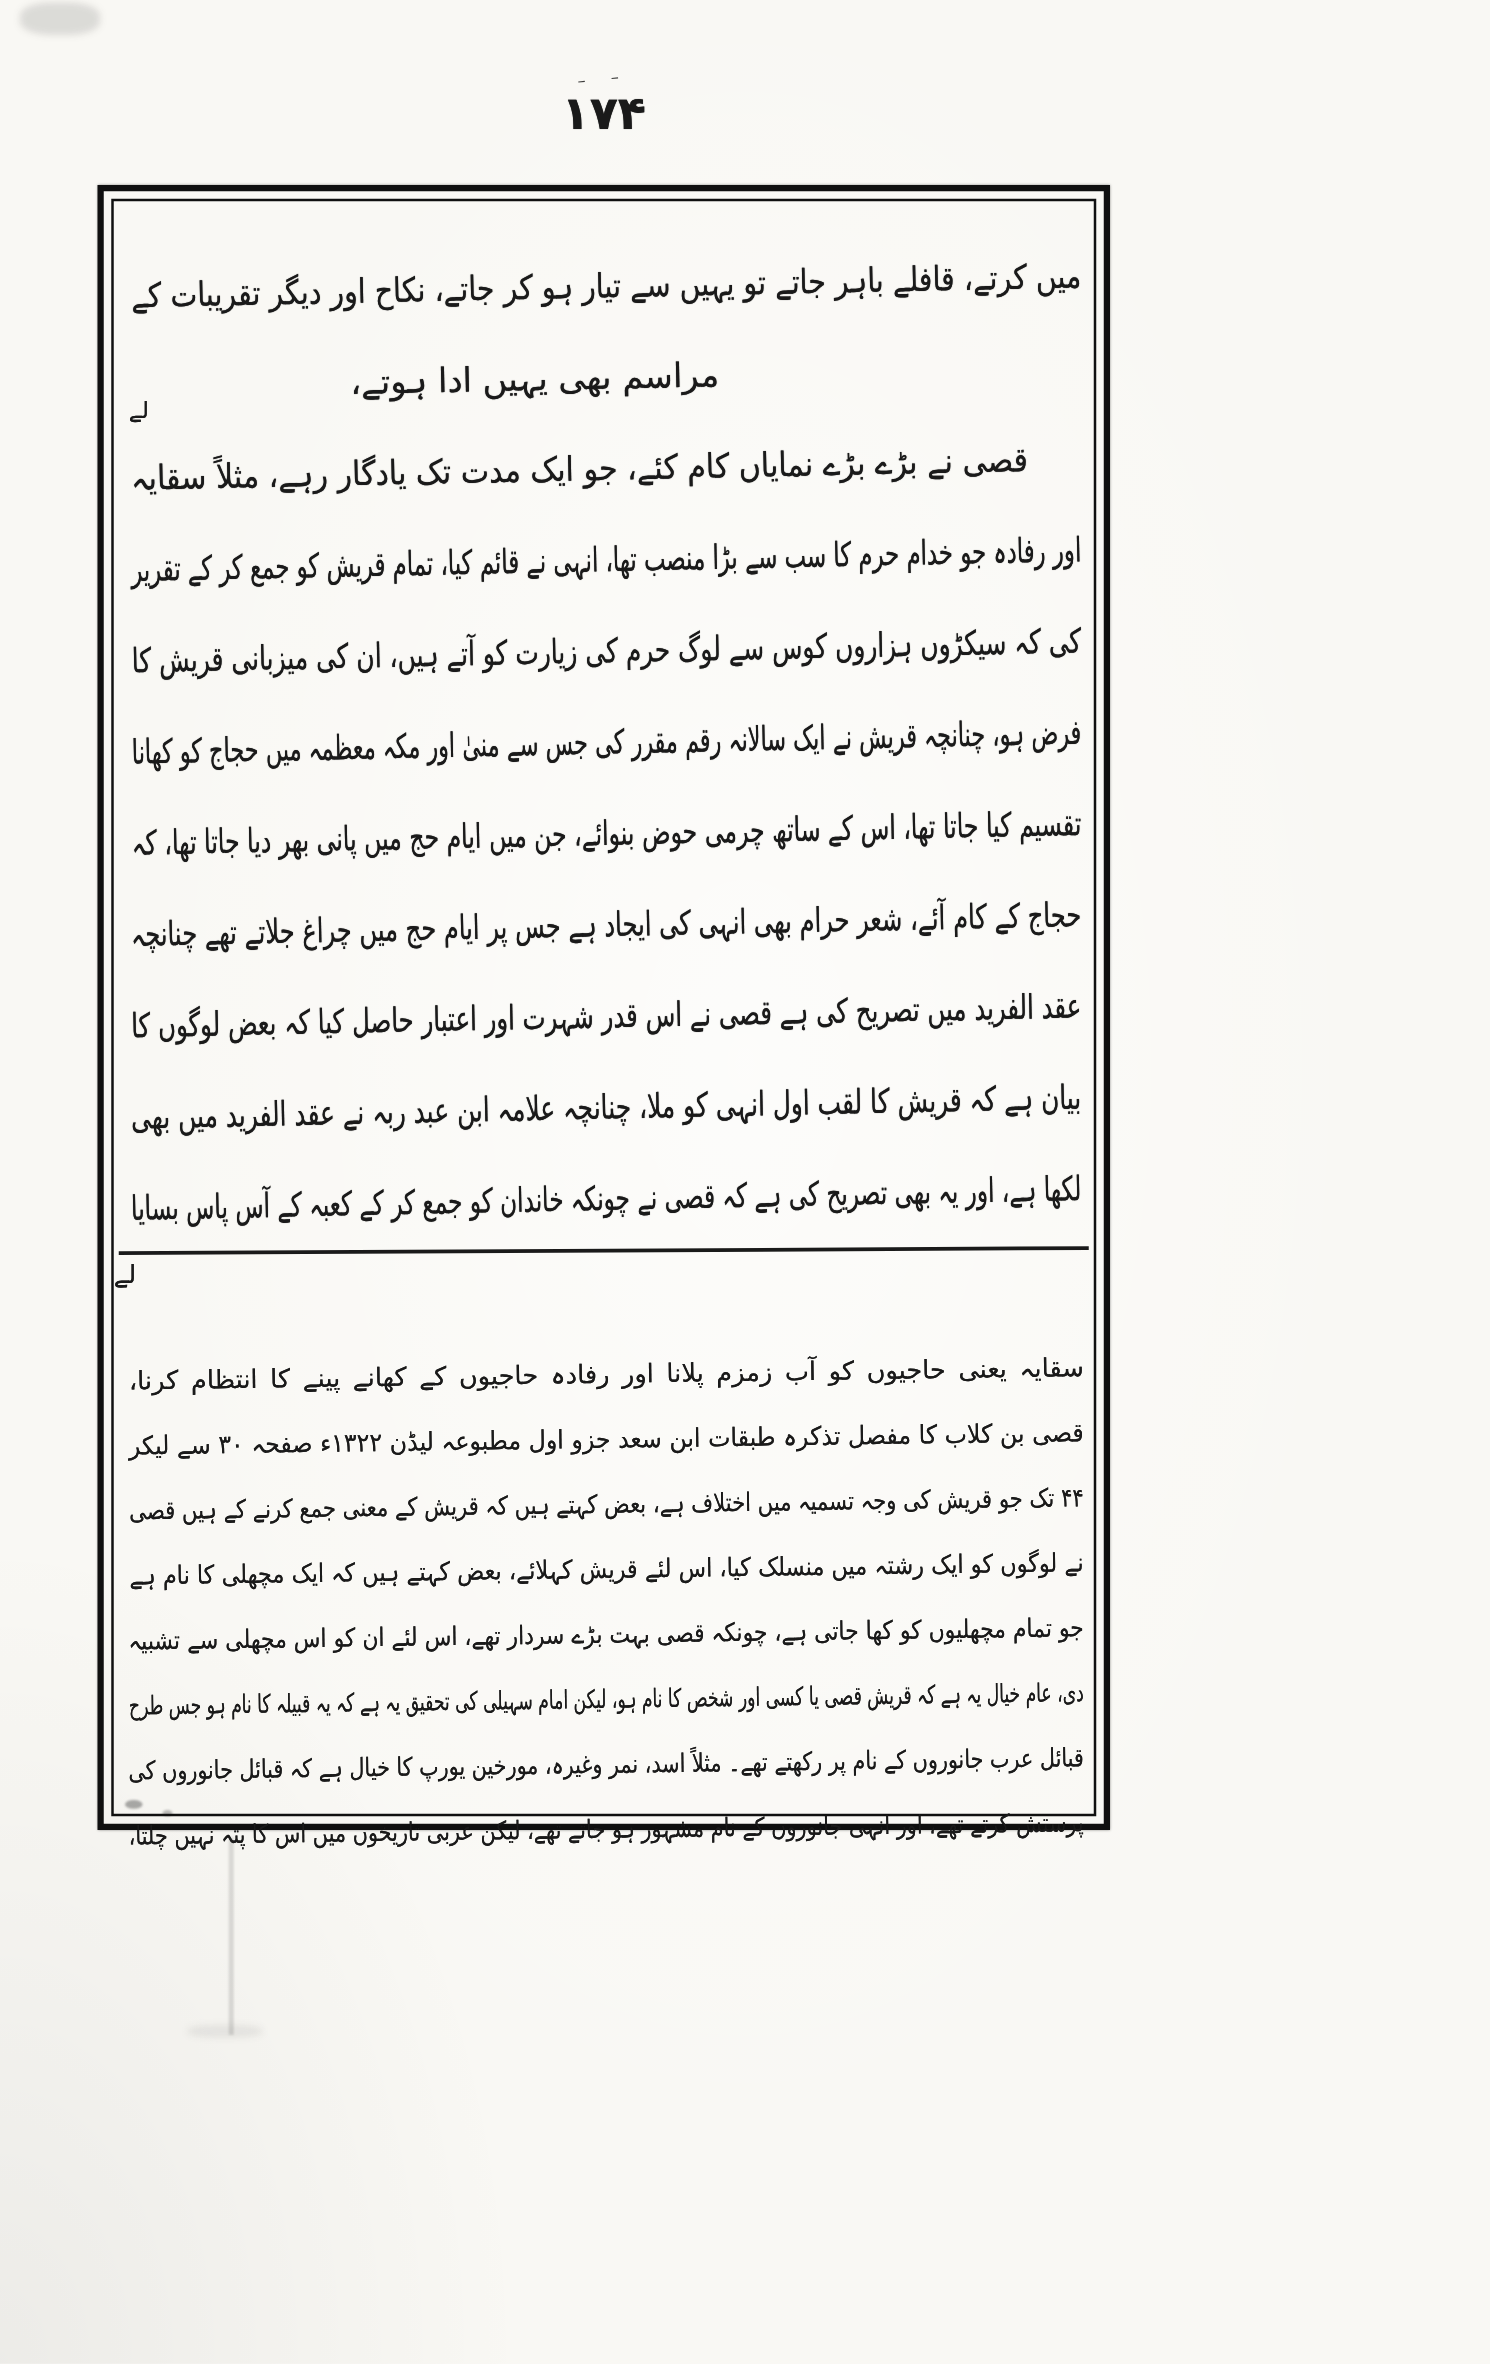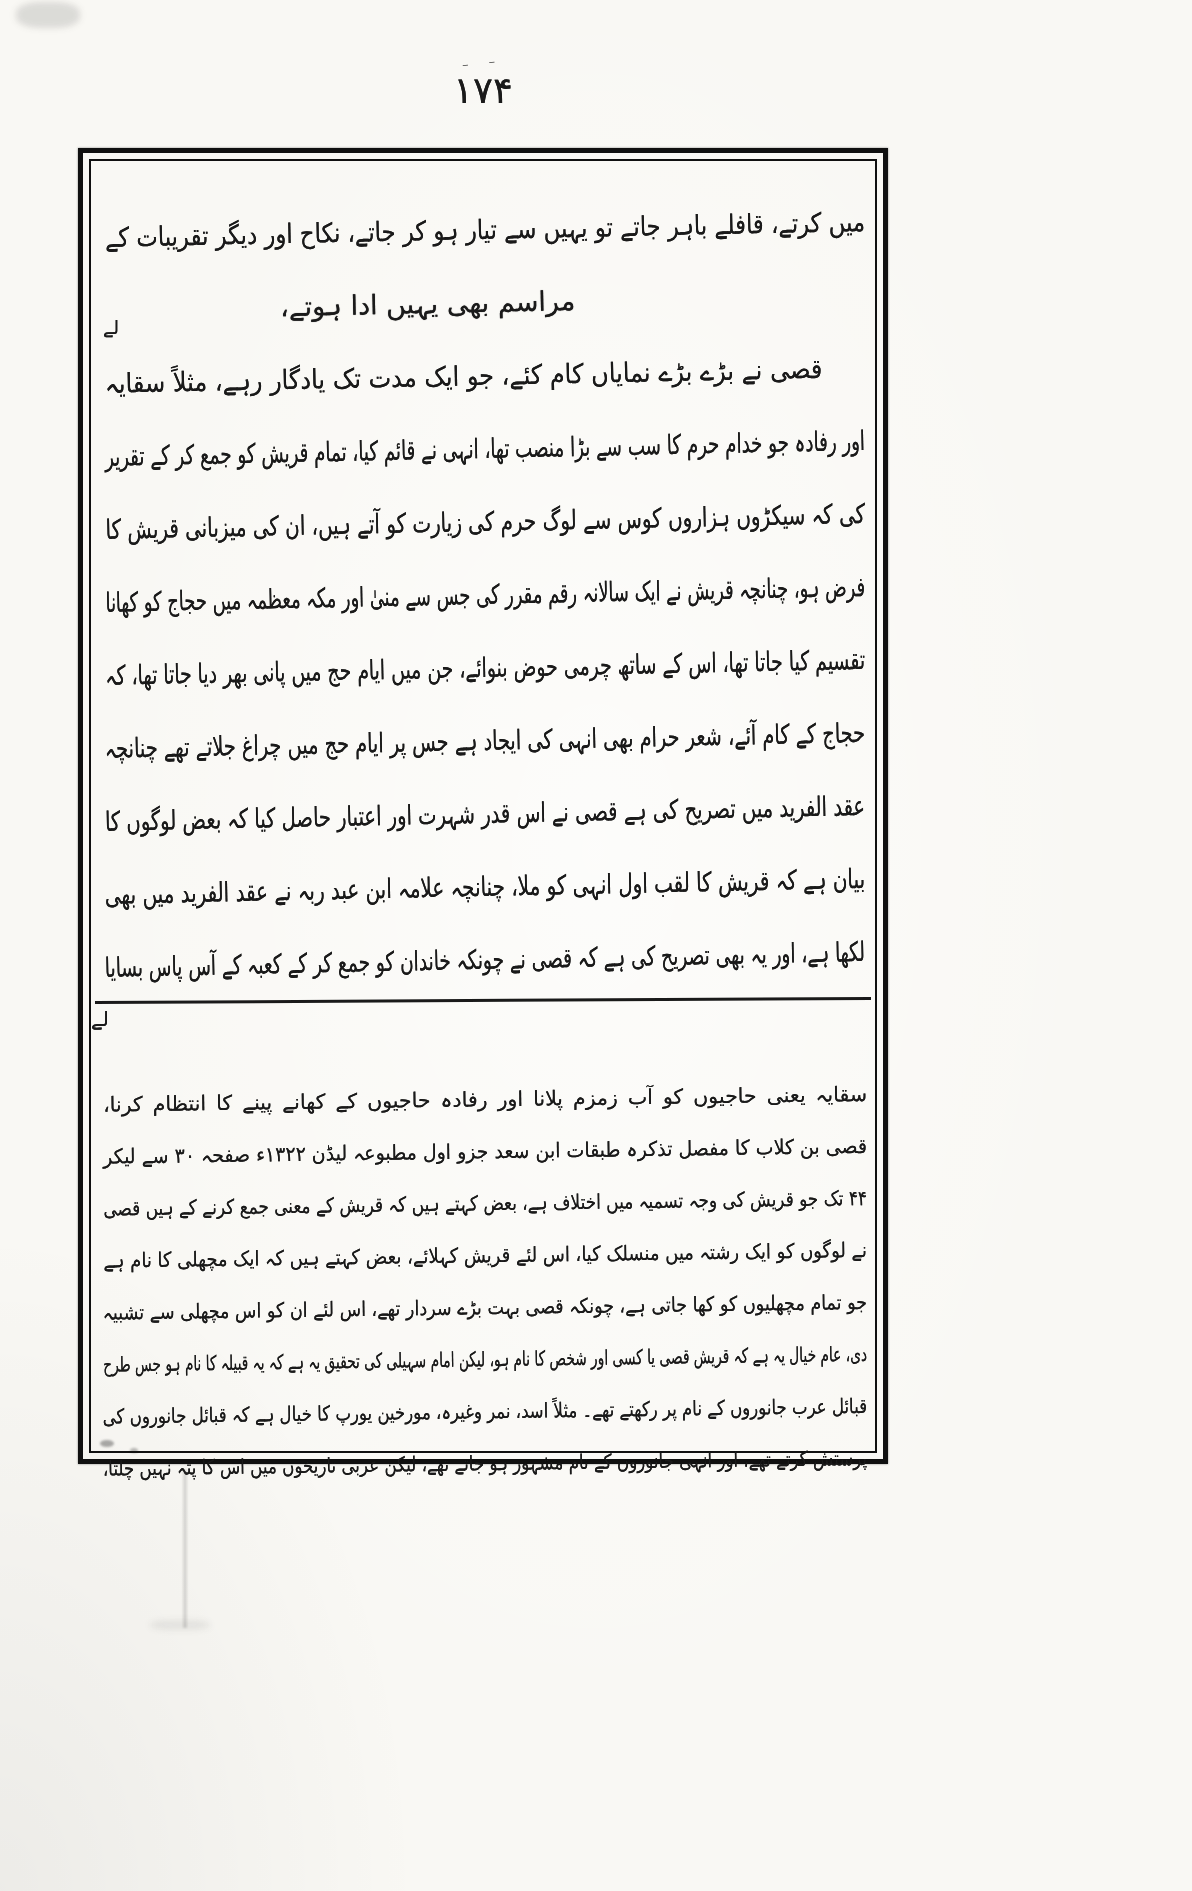--- a/index.html
+++ b/index.html
@@ -18,21 +18,21 @@
   }
   
   .page-number-wrap{
     position:absolute;left:78px;top:52px;width:810px;text-align:center;direction:rtl;
   }
   .page-deco{
     font-size:13px;letter-spacing:8px;line-height:12px;color:var(--ink);
     transform:rotate(-6deg);display:inline-block;opacity:.85;
   }
   .page-number{
-    font-size:37px;font-weight:normal;line-height:40px;
+    font-size:37px;font-weight:bold;line-height:40px;
     text-shadow:0 0 .6px var(--ink);
   }
   
   .frame-outer{
     position:absolute;left:78px;top:148px;width:800px;height:1306px;
     border:5px solid var(--frame);
     box-shadow:0 0 2px rgba(0,0,0,.45);
   }
   .frame-inner{
     position:absolute;inset:6px;border:2px solid var(--frame);

